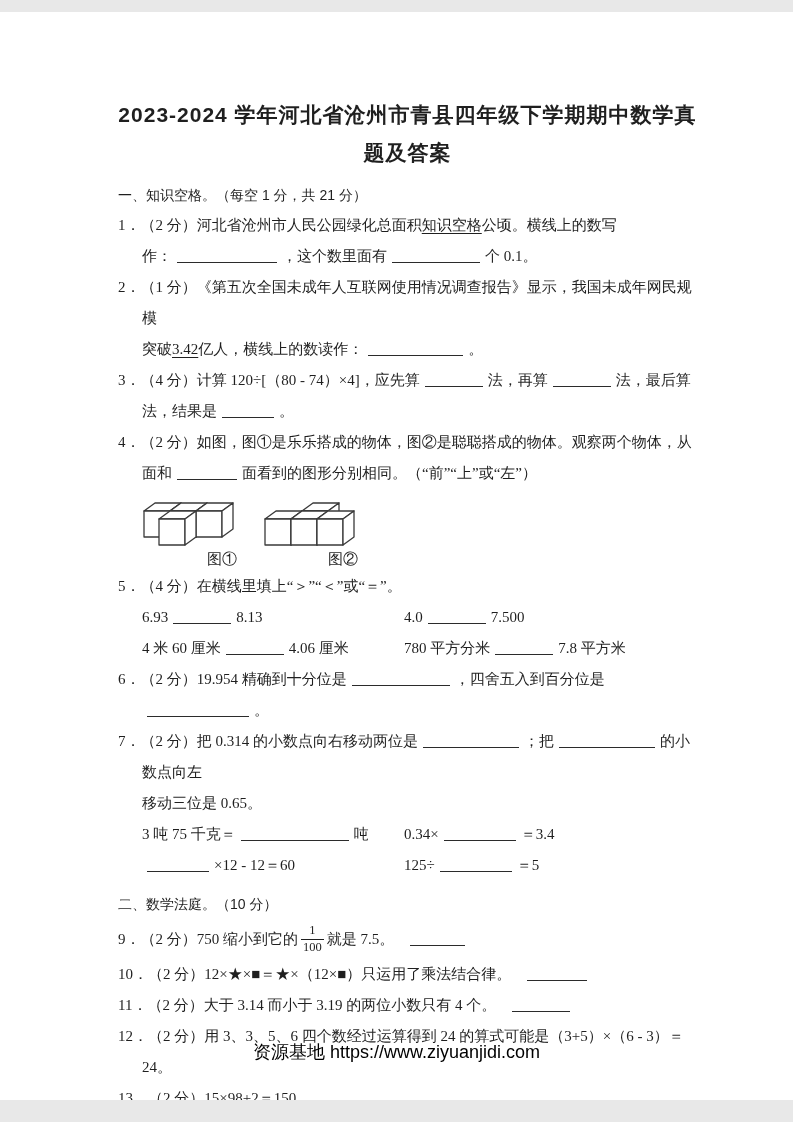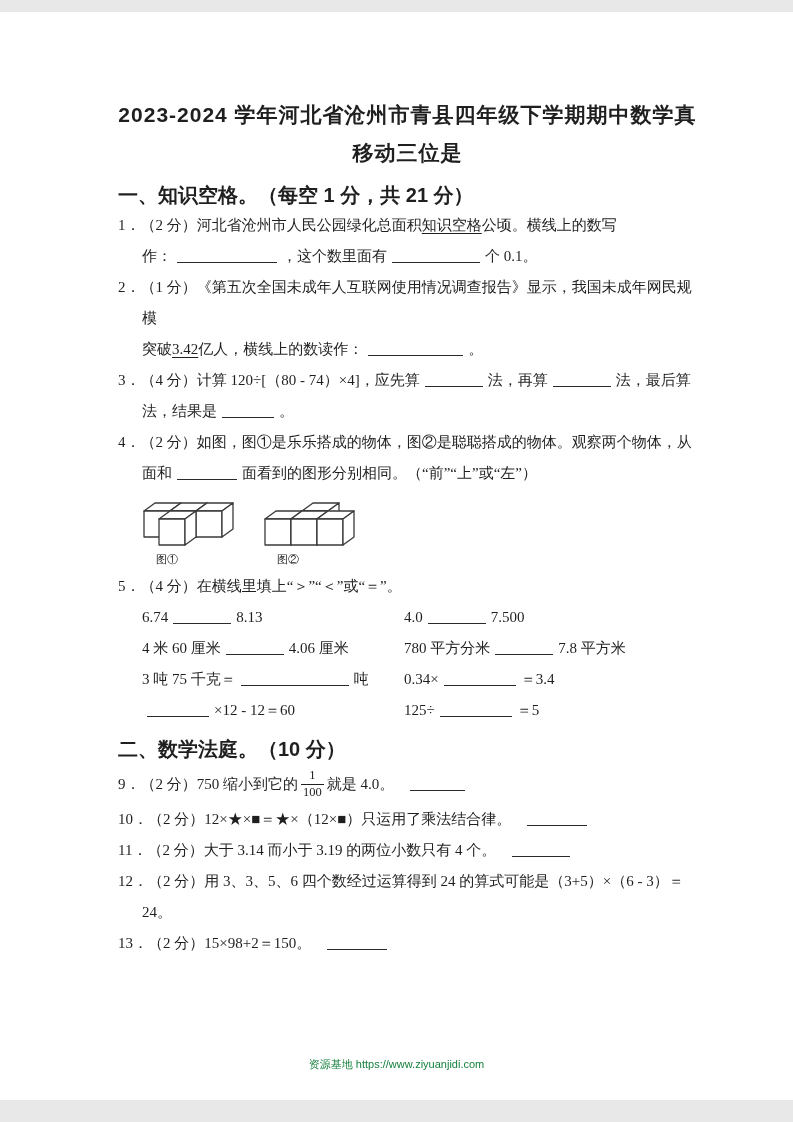--- a/index.html
+++ b/index.html
@@ -7,59 +7,59 @@
     position:relative; width:793px; height:1088px; margin:12px auto;
     background:#ffffff; color:#1f1f1f; overflow:hidden;
     font-family:"Liberation Serif", serif; font-size:15px;
   }
   .content { padding:84px 96px 0 118px; }
   .title {
     font-family:"Liberation Sans", sans-serif; font-weight:bold;
     font-size:21px; line-height:38px; text-align:center; letter-spacing:1px;
   }
   .sec-head {
-    font-family:"Liberation Sans", sans-serif; font-weight:bold;
-    font-size:20px; line-height:30px; margin-top:8px;
+    font-family:"Liberation Sans", sans-serif; font-weight:normal;
+    font-size:14px; line-height:30px; margin-top:8px;
   }
   .q { line-height:31px; padding-left:24px; text-indent:-24px; margin:0; }
   .q.tall { line-height:40px; }
   .row { display:flex; line-height:31px; padding-left:24px; }
   .cell-l { width:262px; }
   .cell-r { flex:1; }
   .indent56 { margin-left:56px; }
   .blank {
     display:inline-block; height:12px; vertical-align:-2px;
     border-bottom:1px solid #2b2b2b; margin:0 5px; text-indent:0;
   }
   .u { text-decoration:underline; text-underline-offset:3px; }
   .judg { margin-left:16px; }
   .figs { display:flex; align-items:flex-end; gap:26px; padding-left:24px; margin:4px 0 2px; }
   .fig svg { display:block; }
-  .fig-label { font-size:11px; line-height:20px; margin-left:14px; }
+  .fig-label { font-size:15px; line-height:20px; margin-left:14px;text-align:right; }
   .frac {
     display:inline-block; vertical-align:-0.55em; text-align:center;
     font-size:12.5px; line-height:1.25; margin:0 3px; text-indent:0;
   }
   .frac-num { display:block; border-bottom:1px solid #1f1f1f; padding:0 4px; }
   .frac-den { display:block; padding:0 2px; }
   .footer {
-    position:absolute; left:0; right:0; bottom:28px; text-align:center;
-    font-family:"Liberation Sans", sans-serif; font-size:11px; color:#15803d;
+    position:absolute; left:0; right:0; bottom:36px; text-align:center;
+    font-family:"Liberation Sans", sans-serif; font-size:18px; color:#000000;
   }
   .cube { stroke:#3a3a3a; stroke-width:1.3; fill:#ffffff; stroke-linejoin:round; }
 </style>
 </head>
 <body>
 
 <div class="page">
   <div class="content">
 
     <div class="title">
       <div>2023-2024 学年河北省沧州市青县四年级下学期期中数学真</div>
-      <div>移动三位是</div>
+      <div>题及答案</div>
     </div>
 
     <div class="sec-head">一、知识空格。（每空 1 分，共 21 分）</div>
 
     <p class="q"><span>1．（2 分）河北省沧州市人民公园绿化总面积</span><span class="u">知识空格</span><span>公顷。横线上的数写</span><br>
       <span>作：</span><span class="blank" style="width:100px"></span><span>，这个数里面有</span><span class="blank" style="width:88px"></span><span>个 0.1。</span>
     </p>
 
     <p class="q"><span>2．（1 分）《第五次全国未成年人互联网使用情况调查报告》显示，我国未成年网民规模</span><br>
       <span>突破</span><span class="u">3.42</span><span>亿人，横线上的数读作：</span><span class="blank" style="width:95px"></span><span>。</span>
@@ -109,42 +109,46 @@
               <rect x="54" y="26" width="26" height="26"></rect>
               <polygon points="80,26 91,18 91,44 80,52"></polygon>
           </g>
         </svg>
         <div class="fig-label">图②</div>
       </div>
     </div>
 
     <p class="q"><span>5．（4 分）在横线里填上“＞”“＜”或“＝”。</span></p>
     <div class="row">
-      <div class="cell-l"><span>6.74</span><span class="blank" style="width:58px"></span><span>8.13</span></div>
+      <div class="cell-l"><span>6.93</span><span class="blank" style="width:58px"></span><span>8.13</span></div>
       <div class="cell-r"><span>4.0</span><span class="blank" style="width:58px"></span><span>7.500</span></div>
     </div>
     <div class="row">
       <div class="cell-l"><span>4 米 60 厘米</span><span class="blank" style="width:58px"></span><span>4.06 厘米</span></div>
       <div class="cell-r"><span>780 平方分米</span><span class="blank" style="width:58px"></span><span>7.8 平方米</span></div>
     </div>
 
+    <p class="q"><span>6．（2 分）19.954 精确到十分位是</span><span class="blank" style="width:98px"></span><span>，四舍五入到百分位是</span><span class="blank" style="width:102px"></span><span>。</span></p>
 
+    <p class="q"><span>7．（2 分）把 0.314 的小数点向右移动两位是</span><span class="blank" style="width:96px"></span><span>；把</span><span class="blank" style="width:96px"></span><span>的小数点向左</span><br>
+      <span>移动三位是 0.65。</span>
+    </p>
 
     <div class="row">
       <div class="cell-l"><span>3 吨 75 千克＝</span><span class="blank" style="width:108px"></span><span>吨</span></div>
       <div class="cell-r"><span>0.34×</span><span class="blank" style="width:72px"></span><span>＝3.4</span></div>
     </div>
     <div class="row">
       <div class="cell-l"><span class="blank indent56" style="width:62px"></span><span>×12 - 12＝60</span></div>
       <div class="cell-r"><span>125÷</span><span class="blank" style="width:72px"></span><span>＝5</span></div>
     </div>
 
     <div class="sec-head">二、数学法庭。（10 分）</div>
 
-    <p class="q tall"><span>9．（2 分）750 缩小到它的</span><span class="frac"><span class="frac-num">1</span><span class="frac-den">100</span></span><span>就是 4.0。</span><span class="blank judg" style="width:55px"></span></p>
+    <p class="q tall"><span>9．（2 分）750 缩小到它的</span><span class="frac"><span class="frac-num">1</span><span class="frac-den">100</span></span><span>就是 7.5。</span><span class="blank judg" style="width:55px"></span></p>
 
     <p class="q"><span>10．（2 分）12×★×■＝★×（12×■）只运用了乘法结合律。</span><span class="blank judg" style="width:60px"></span></p>
 
     <p class="q"><span>11．（2 分）大于 3.14 而小于 3.19 的两位小数只有 4 个。</span><span class="blank judg" style="width:58px"></span></p>
 
     <p class="q"><span>12．（2 分）用 3、3、5、6 四个数经过运算得到 24 的算式可能是（3+5）×（6 - 3）＝24。</span></p>
 
     <p class="q"><span>13．（2 分）15×98+2＝150。</span><span class="blank judg" style="width:60px"></span></p>
 
   </div>

